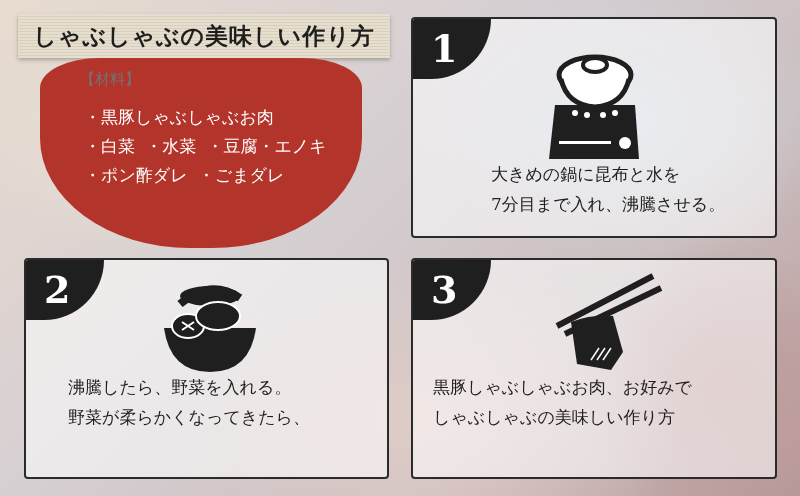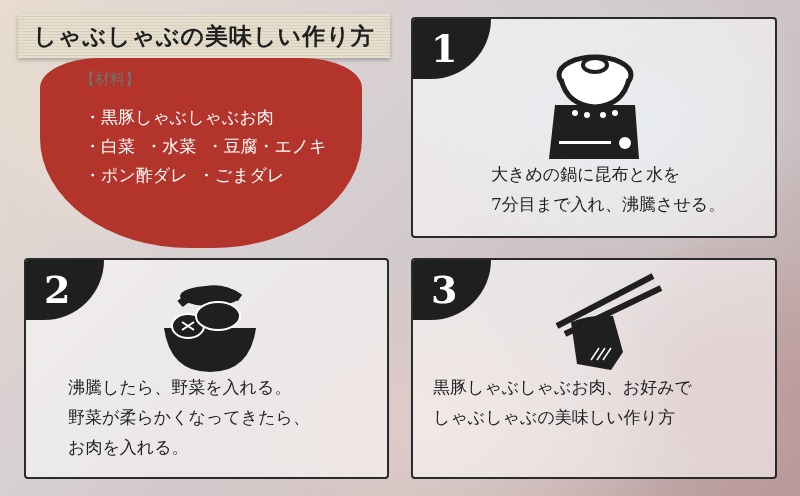--- a/index.html
+++ b/index.html
@@ -77,21 +77,20 @@
     <path d="M20 28 Q50 2 80 22" fill="none" stroke="#1f1f1f" stroke-width="8"></path>
     <ellipse cx="50" cy="20" rx="30" ry="10" fill="#1f1f1f"></ellipse>
     <path d="M4 52 Q10 96 50 96 Q90 96 96 52 Z" fill="#1f1f1f"></path>
     <ellipse cx="28" cy="50" rx="16" ry="12" fill="#1f1f1f" stroke="#fff" stroke-width="2"></ellipse>
     <ellipse cx="58" cy="40" rx="22" ry="14" fill="#1f1f1f" stroke="#fff" stroke-width="2"></ellipse>
     <path d="M22 46 L34 54 M34 46 L22 54" stroke="#fff" stroke-width="2"></path>
   </svg>
   <div class="card-text" style="left:42px;top:112px;">
     <div>沸騰したら、野菜を入れる。</div>
     <div>野菜が柔らかくなってきたら、</div>
-    <div>お肉を入れる。</div>
   </div>
 </div>
 
 <div class="card" style="left:411px;top:258px;width:366px;height:221px;">
   <div class="badge">
       <span>3</span>
     </div>
   <svg class="icon" style="left:140px;top:12px;" width="110" height="100" viewBox="0 0 110 100">
     <path d="M4 54 L100 4" stroke="#1f1f1f" stroke-width="6"></path>
     <path d="M12 62 L108 16" stroke="#1f1f1f" stroke-width="6"></path>

